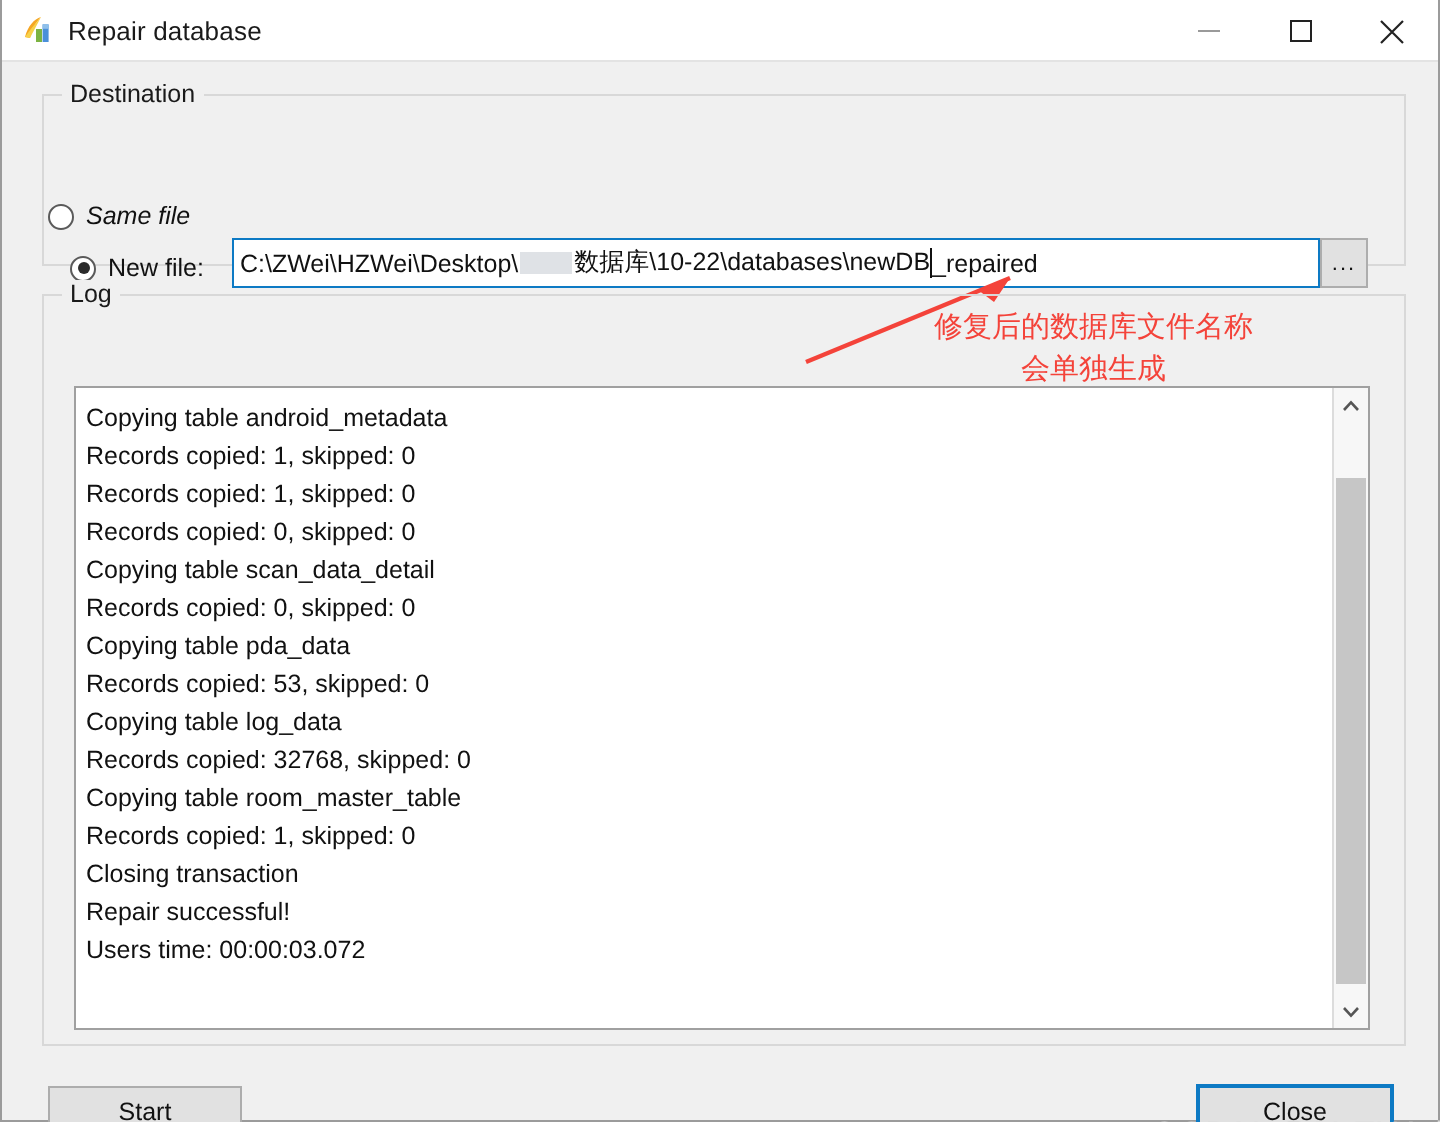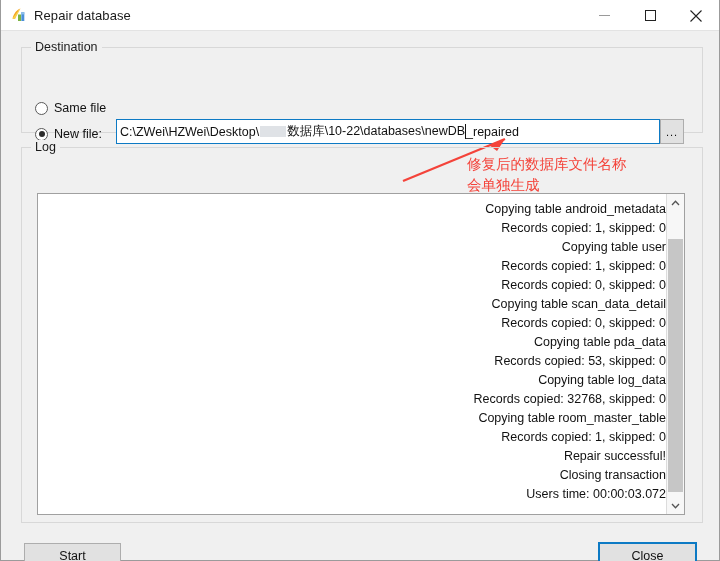--- a/index.html
+++ b/index.html
@@ -217,40 +217,40 @@
   }
   #annotation-text {
     position: absolute;
     left: 466px;
     top: 123px;
     font-family: "DejaVu Sans", sans-serif;
     font-size: 14.5px;
     line-height: 21px;
     color: #f4433a;
     white-space: nowrap;
+    text-align: center;
   }
 
   
   .log-panel {
     position: absolute;
     left: 36px;
     top: 162px;
     width: 648px;
     height: 322px;
     box-sizing: border-box;
     border: 1px solid #a0a0a0;
     background: #ffffff;
     display: flex;
     overflow: hidden;
   }
   .log-lines {
     flex: 1;
     padding: 6px 0 0 5px;
     overflow: hidden;
-    text-align: right;
   }
   .log-line {
     font-size: 12.5px;
     line-height: 19px;
     color: #111111;
     white-space: nowrap;
   }
 
   
   .vscroll {
@@ -357,21 +357,21 @@
         </button>
       </div>
     </div>
 
     <div class="client">
 
       <div class="groupbox" id="destination-group">
         <span class="group-label">Destination</span>
       </div>
 
-      <div class="radio-row" style="left:34px; top:68px;">
+      <div class="radio-row" style="left:23px; top:68px;font-style:italic;">
         <span class="radio"></span>
         <span class="radio-label">Same file</span>
       </div>
 
       <div class="radio-row" style="left:34px; top:94px;">
         <span class="radio checked"></span>
         <span class="radio-label">New file:</span>
       </div>
 
       <div class="path-input">
@@ -398,33 +398,32 @@
       </div>
 
       <div class="groupbox" id="log-group">
         <span class="group-label">Log</span>
       </div>
 
       <div class="log-panel">
         <div class="log-lines" id="log-lines">
             <div class="log-line">Copying table android_metadata</div>
             <div class="log-line">Records copied: 1, skipped: 0</div>
-            <div class="log-line">Copying table user</div>
             <div class="log-line">Records copied: 1, skipped: 0</div>
             <div class="log-line">Records copied: 0, skipped: 0</div>
             <div class="log-line">Copying table scan_data_detail</div>
             <div class="log-line">Records copied: 0, skipped: 0</div>
             <div class="log-line">Copying table pda_data</div>
             <div class="log-line">Records copied: 53, skipped: 0</div>
             <div class="log-line">Copying table log_data</div>
             <div class="log-line">Records copied: 32768, skipped: 0</div>
             <div class="log-line">Copying table room_master_table</div>
             <div class="log-line">Records copied: 1, skipped: 0</div>
+            <div class="log-line">Closing transaction</div>
             <div class="log-line">Repair successful!</div>
-            <div class="log-line">Closing transaction</div>
             <div class="log-line">Users time: 00:00:03.072</div>
           </div>
         <div class="vscroll">
           <div class="sb-arrow up">
             <svg width="9" height="6" viewBox="0 0 9 6">
               <path d="M1 5 L4.5 1.2 L8 5" stroke="#555" stroke-width="1.3" fill="none"></path>
             </svg>
           </div>
           <div class="sb-thumb"></div>
           <div class="sb-arrow down">

